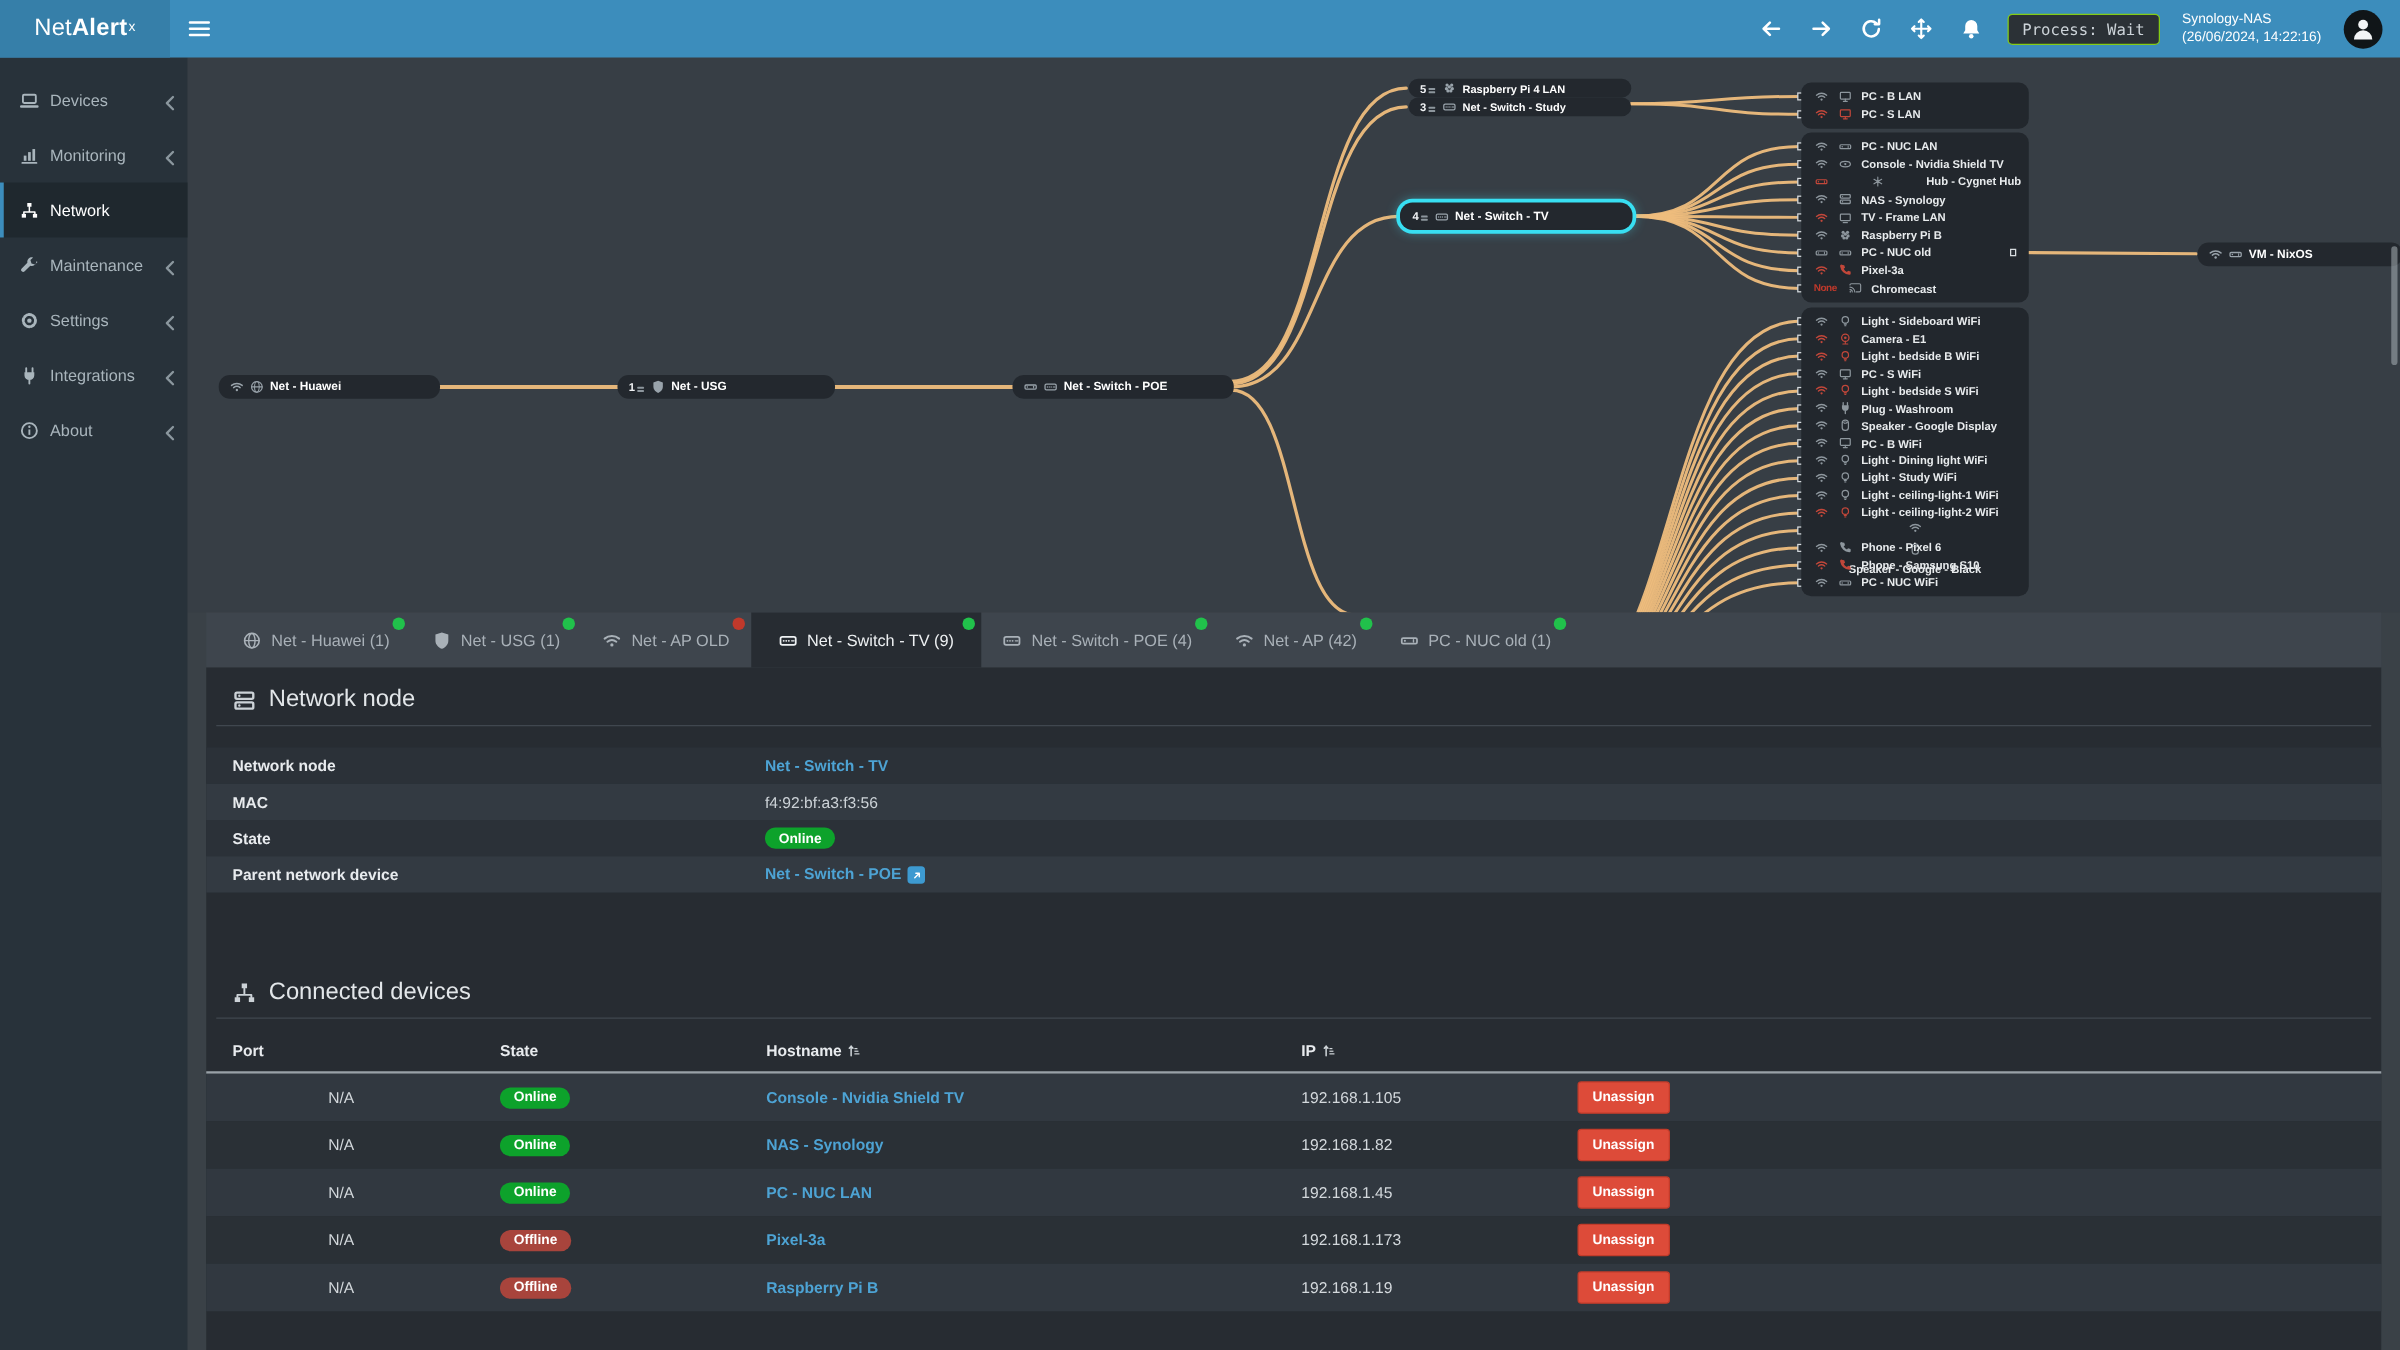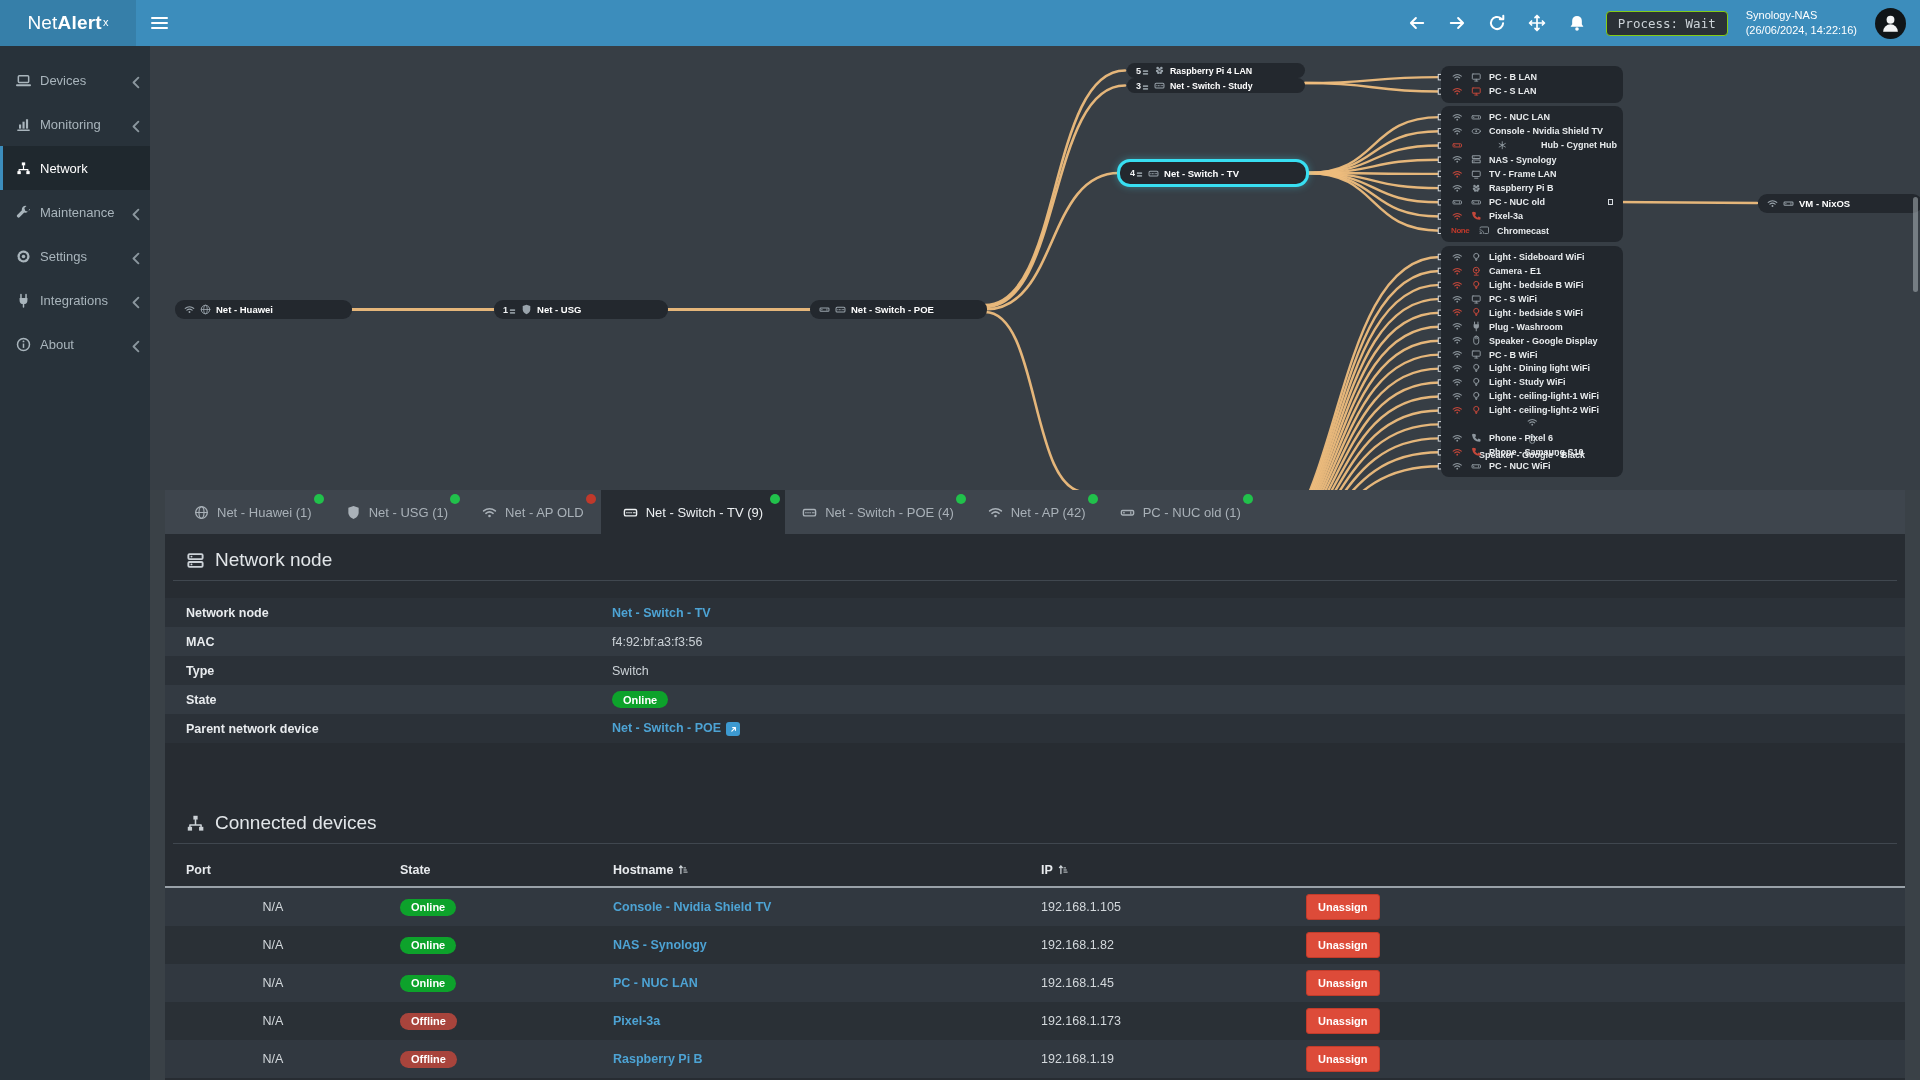--- a/index.html
+++ b/index.html
@@ -82,21 +82,21 @@
 
   #connected-heading { margin-top:54px; }
   .tbl-header { display:grid; grid-template-columns:214px 213px 428px 221px 1fr; align-items:center; height:34px; padding-left:21px; font-size:12.5px; font-weight:bold; color:#e8ebee; border-bottom:2px solid #99a1a8; margin:10px 0 0; }
   .tbl-header .sort-ic { display:inline-block; vertical-align:-2px; margin-left:4px; color:#cfd5d9; }
   .tbl-header .sort-ic svg { width:13px; height:13px; }
   .tbl-row { display:grid; grid-template-columns:214px 213px 428px 221px 1fr; align-items:center; height:38px; padding-left:21px; font-size:12.5px; }
   .tbl-row:nth-child(odd) { background:#2a3036; }
   .tbl-row:nth-child(even) { background:#313840; }
   .cell-port { text-align:center; padding-right:40px; color:#d3d8dc; }
   .cell-ip { color:#d3d8dc; }
-  .btn-danger { background:#dd4b39; border:1px solid #c23b2a; color:#fff; font-weight:bold; font-size:11px; border-radius:3px; padding:6px 11px; cursor:pointer; font-family:inherit;margin-left:44px; }
+  .btn-danger { background:#dd4b39; border:1px solid #c23b2a; color:#fff; font-weight:bold; font-size:11px; border-radius:3px; padding:6px 11px; cursor:pointer; font-family:inherit; }
 </style>
 </head>
 <body>
 
 <div id="root">
 
   <header>
     <div class="logo">
       <span>Net</span>
         <b>Alert</b>
@@ -970,24 +970,20 @@
       <div id="details">
           <div class="detail-row">
             <div class="detail-label">Network node</div>
             <div class="detail-value"><a class="blue-link">Net - Switch - TV</a></div>
           </div>
           <div class="detail-row">
             <div class="detail-label">MAC</div>
             <div class="detail-value">f4:92:bf:a3:f3:56</div>
           </div>
           <div class="detail-row">
-            <div class="detail-label">Type</div>
-            <div class="detail-value">Switch</div>
-          </div>
-          <div class="detail-row">
             <div class="detail-label">State</div>
             <div class="detail-value"><span class="badge online">Online</span></div>
           </div>
           <div class="detail-row">
             <div class="detail-label">Parent network device</div>
             <div class="detail-value"><a class="blue-link">Net - Switch - POE</a><span class="ext-ic">
                 <svg viewBox="0 0 16 16" fill="none" stroke="currentColor" stroke-width="1.6" stroke-linecap="round" stroke-linejoin="round">
                   <path d="M5 11 11 5M6.5 4.6H11.4V9.5" stroke-width="2"></path>
                 </svg>
               </span></div>

